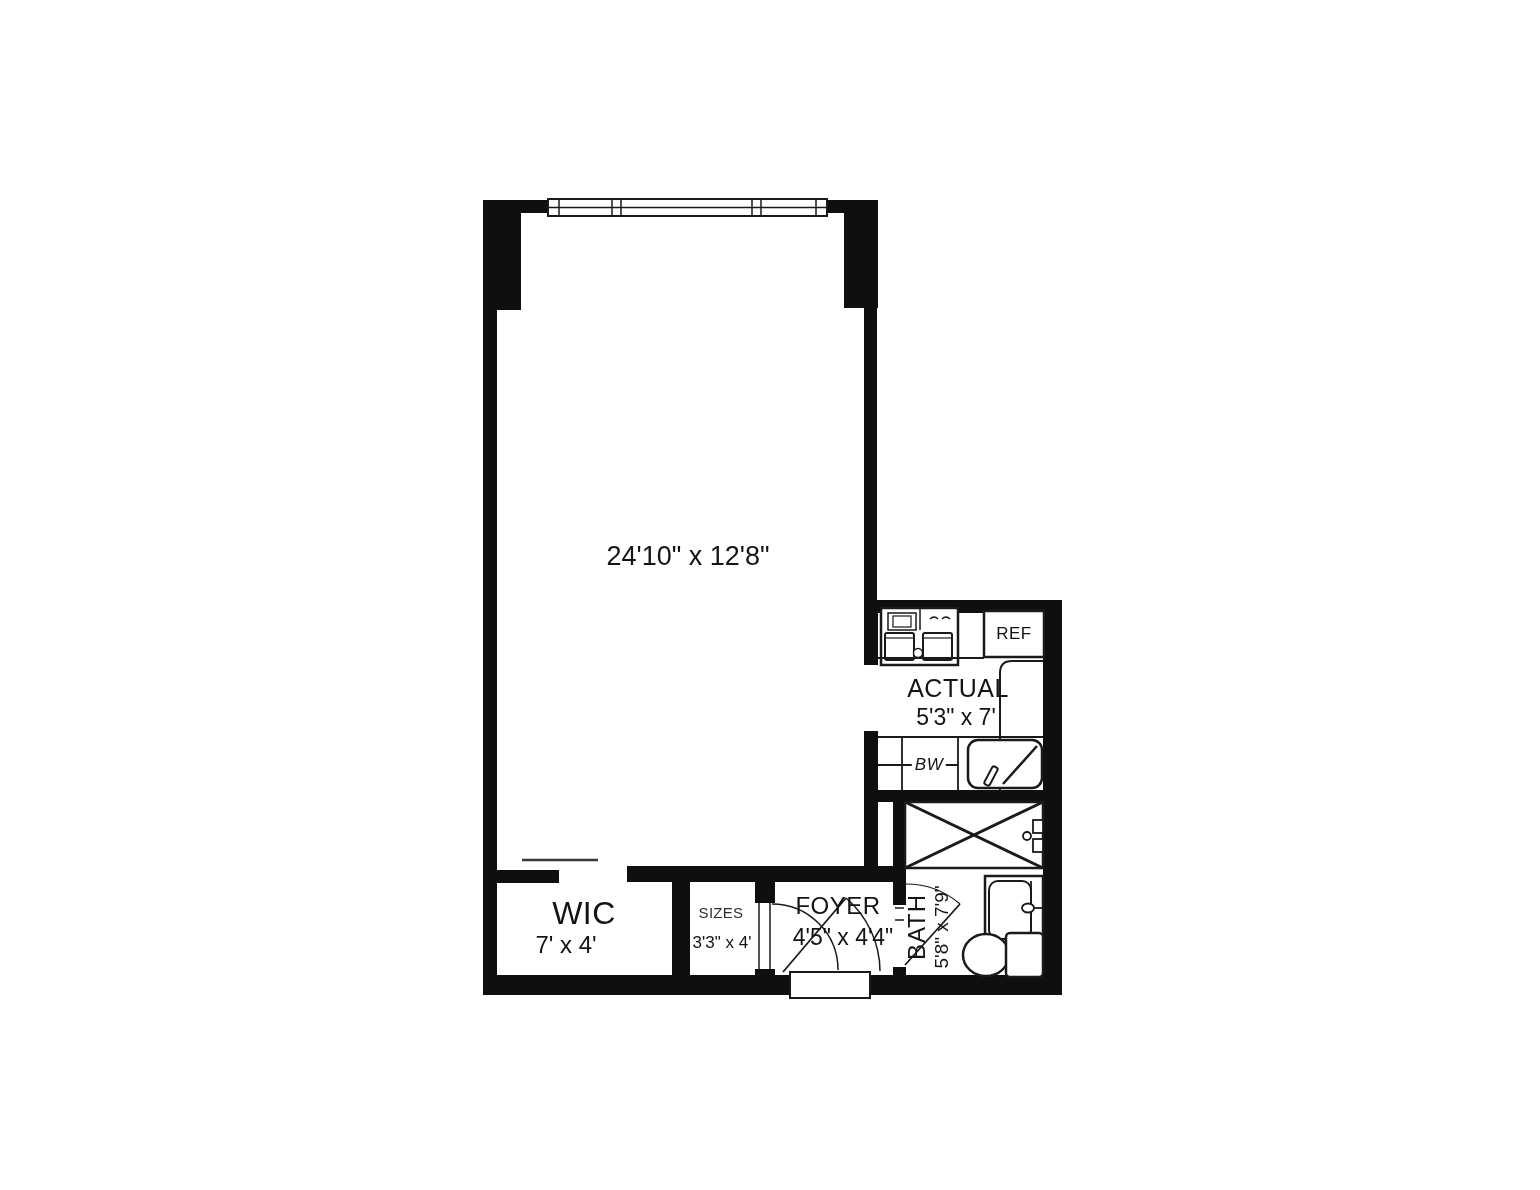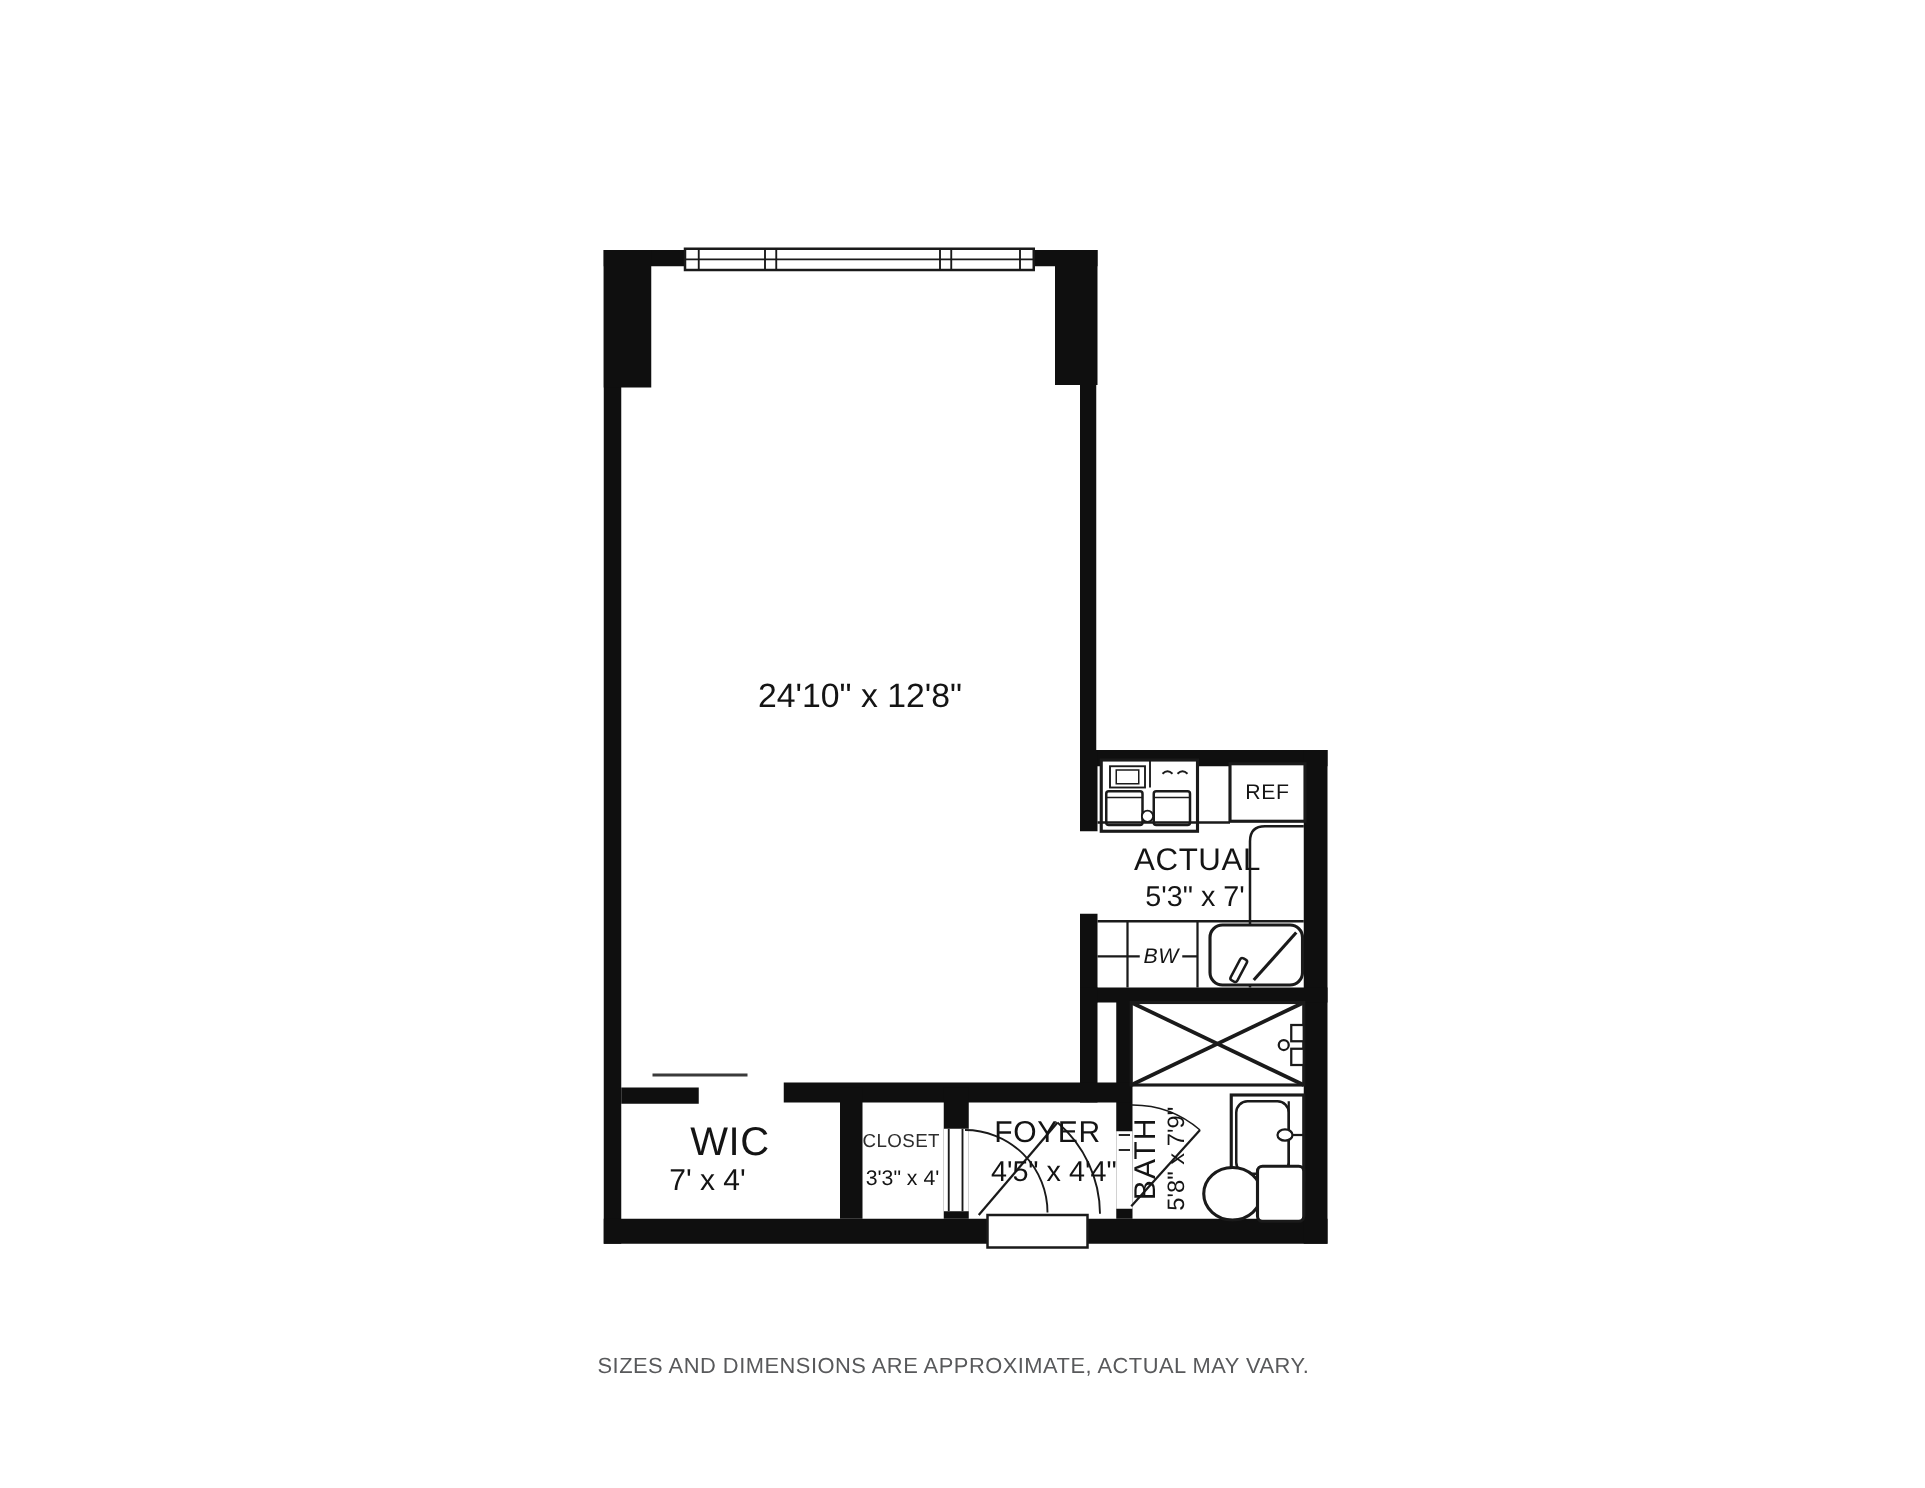--- a/index.html
+++ b/index.html
@@ -145,21 +145,20 @@
   <div class="lbl tiny bw" style="left:929px;top:765px;font-style:italic;">BW</div>
 
   <div class="lbl rot" style="left:928px;top:927px;">
     <div class="bath-name">BATH</div>
     <div class="bath-dim">5'8" x 7'9"</div>
   </div>
 
   <div class="lbl room-name" style="left:584px;top:913px;font-size:32px;">WIC</div>
   <div class="lbl room-dim" style="left:566px;top:945px;font-size:24px;">7' x 4'</div>
 
-  <div class="lbl small-name" style="left:721px;top:913px;">CLOSET</div>
+  <div class="lbl small-name" style="left:721px;top:913px;">SIZES</div>
   <div class="lbl small-dim" style="left:722px;top:943px;">3'3" x 4'</div>
 
   <div class="lbl room-name" style="left:838px;top:906px;font-size:24px;text-align:center;">FOYER</div>
   <div class="lbl room-dim" style="left:843px;top:937px;">4'5" x 4'4"</div>
 
-  <div class="footer">SIZES AND DIMENSIONS ARE APPROXIMATE, ACTUAL MAY VARY.</div>
 
 </div>
 
 </body></html>

